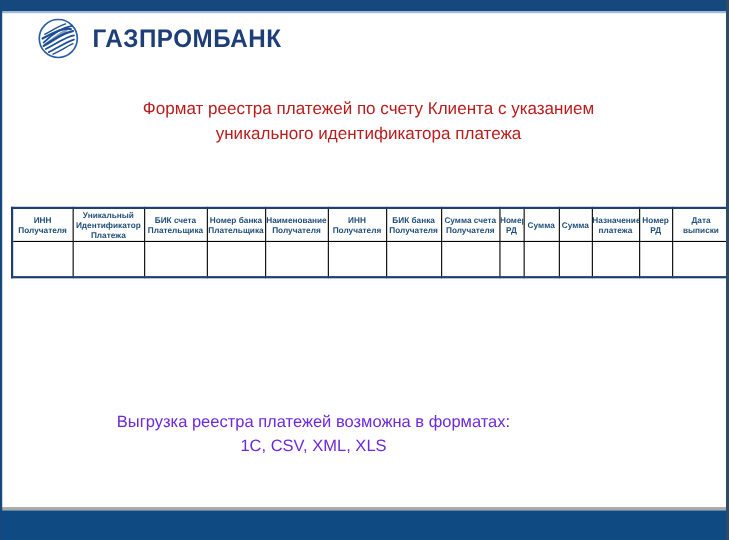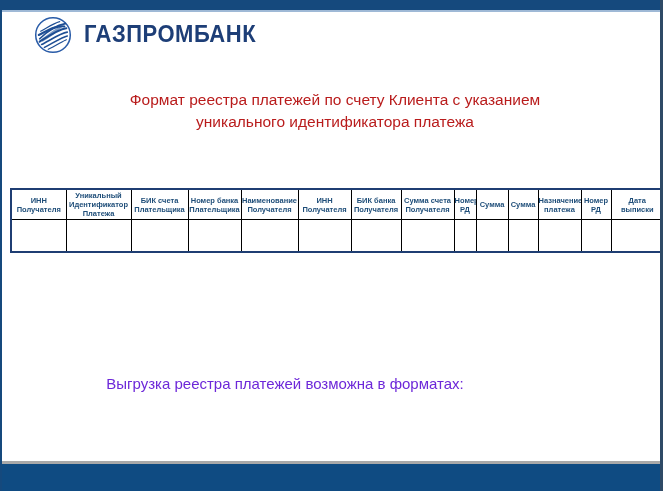--- a/index.html
+++ b/index.html
@@ -141,13 +141,14 @@
         <td></td>
         <td></td>
         <td></td>
       </tr>
     </tbody>
   </table>
 </div>
 
 <div class="footer-note">
   <div>Выгрузка реестра платежей возможна в форматах:</div>
+  <div>1С, CSV, XML, XLS</div>
 </div>
 
 </body></html>

